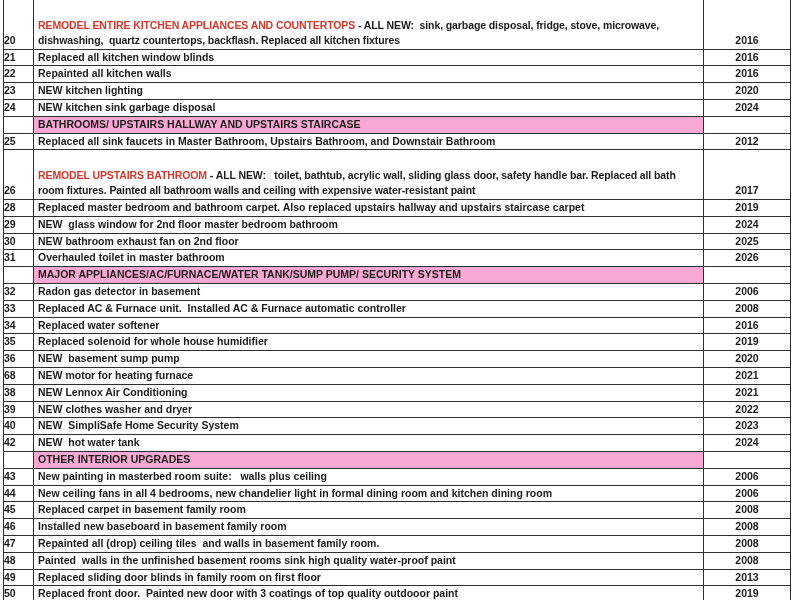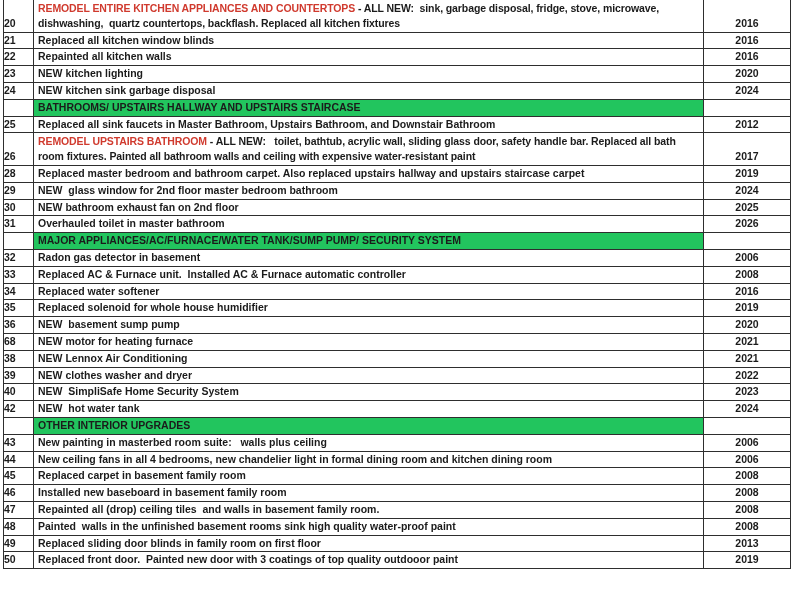--- a/index.html
+++ b/index.html
@@ -39,30 +39,30 @@
   td.desc {
     padding: 0 3px 1px 4px;
     white-space: pre;        
     text-align: left;
   }
   tr { height: 15.8px; }
   tr.double { height: 30.6px; }
   tr.double td.desc {
     white-space: pre-wrap;
     vertical-align: top;
-    padding-top: 1px;
+    padding-top: 18px;
     letter-spacing: -0.1px;
   }
   .red-prefix { color: #d03a2e; }
   tr.section td.desc {
     background: #92d050;
     white-space: pre;
   }
 </style>
-<style>.red-prefix{color:#d03a2e;}tr.section td.desc{background:#22c55e;}td{border-color:#2e2e2e;color:#1b1b1b;}</style></head>
+<style>.red-prefix{color:#d03a2e;}tr.section td.desc{background:#f9a8d4;}td{border-color:#2e2e2e;color:#1b1b1b;}</style></head>
 <body>
 
 <div class="sheet">
   <table class="improvements">
     <colgroup>
       <col class="c-num">
       <col class="c-desc">
       <col class="c-year">
     </colgroup>
     <tbody>

